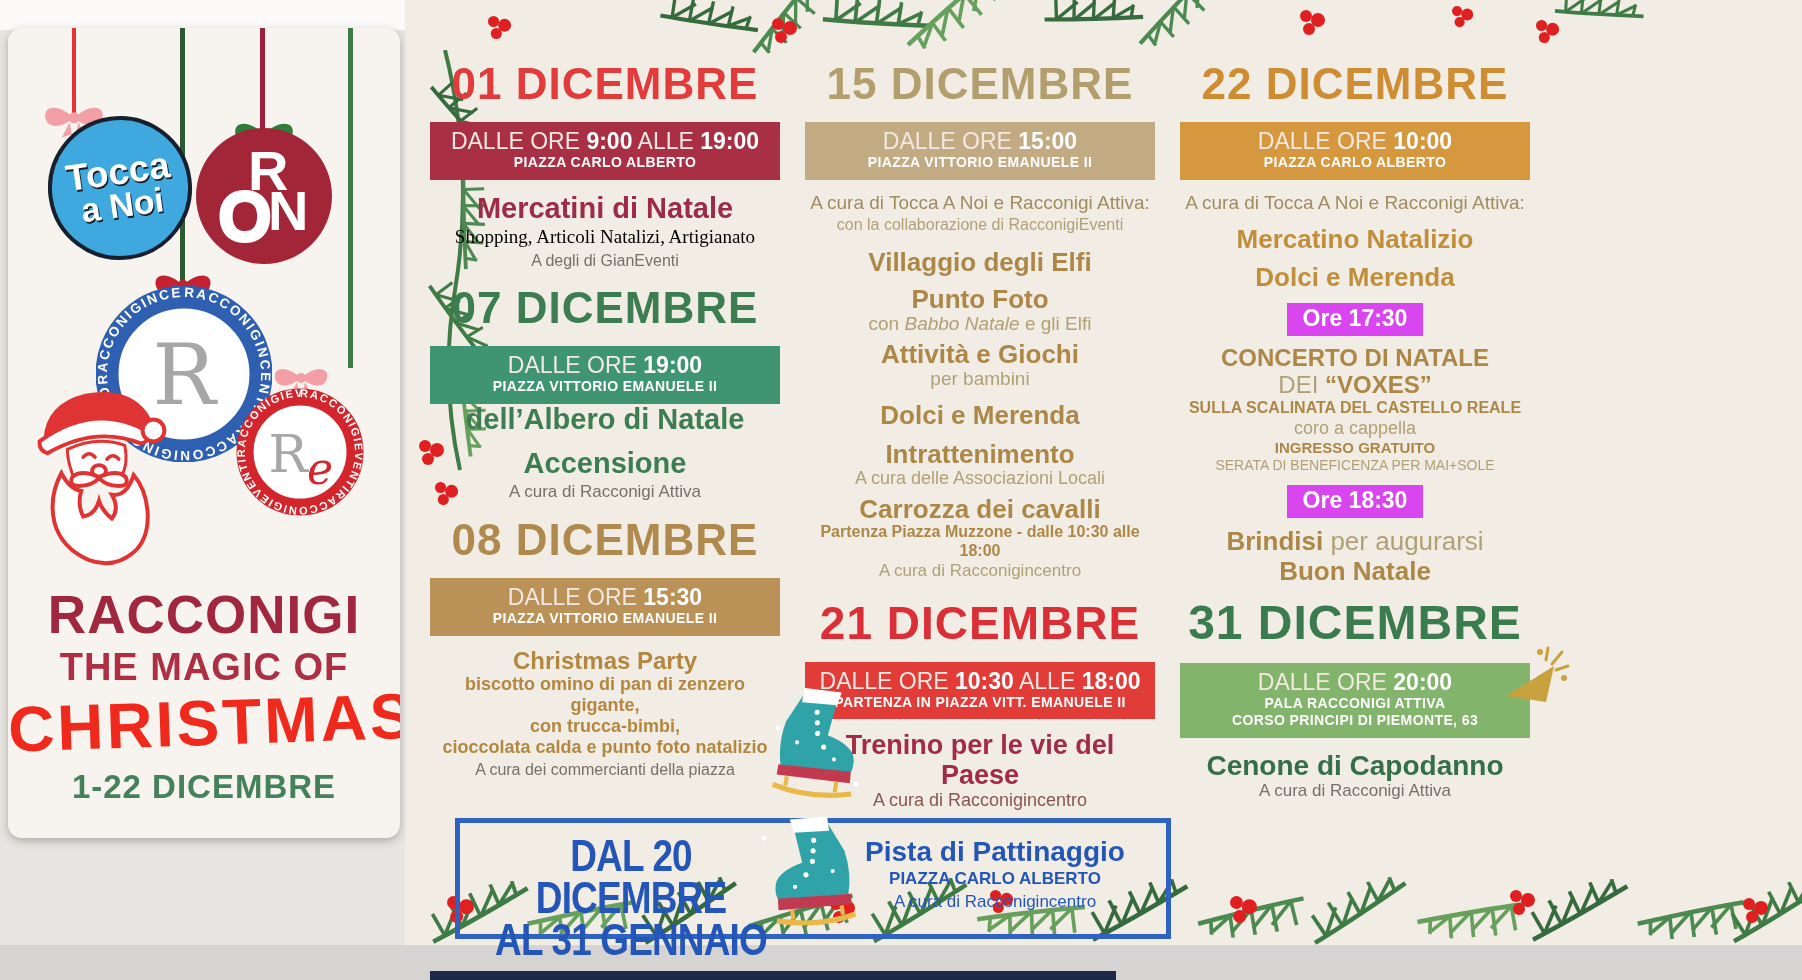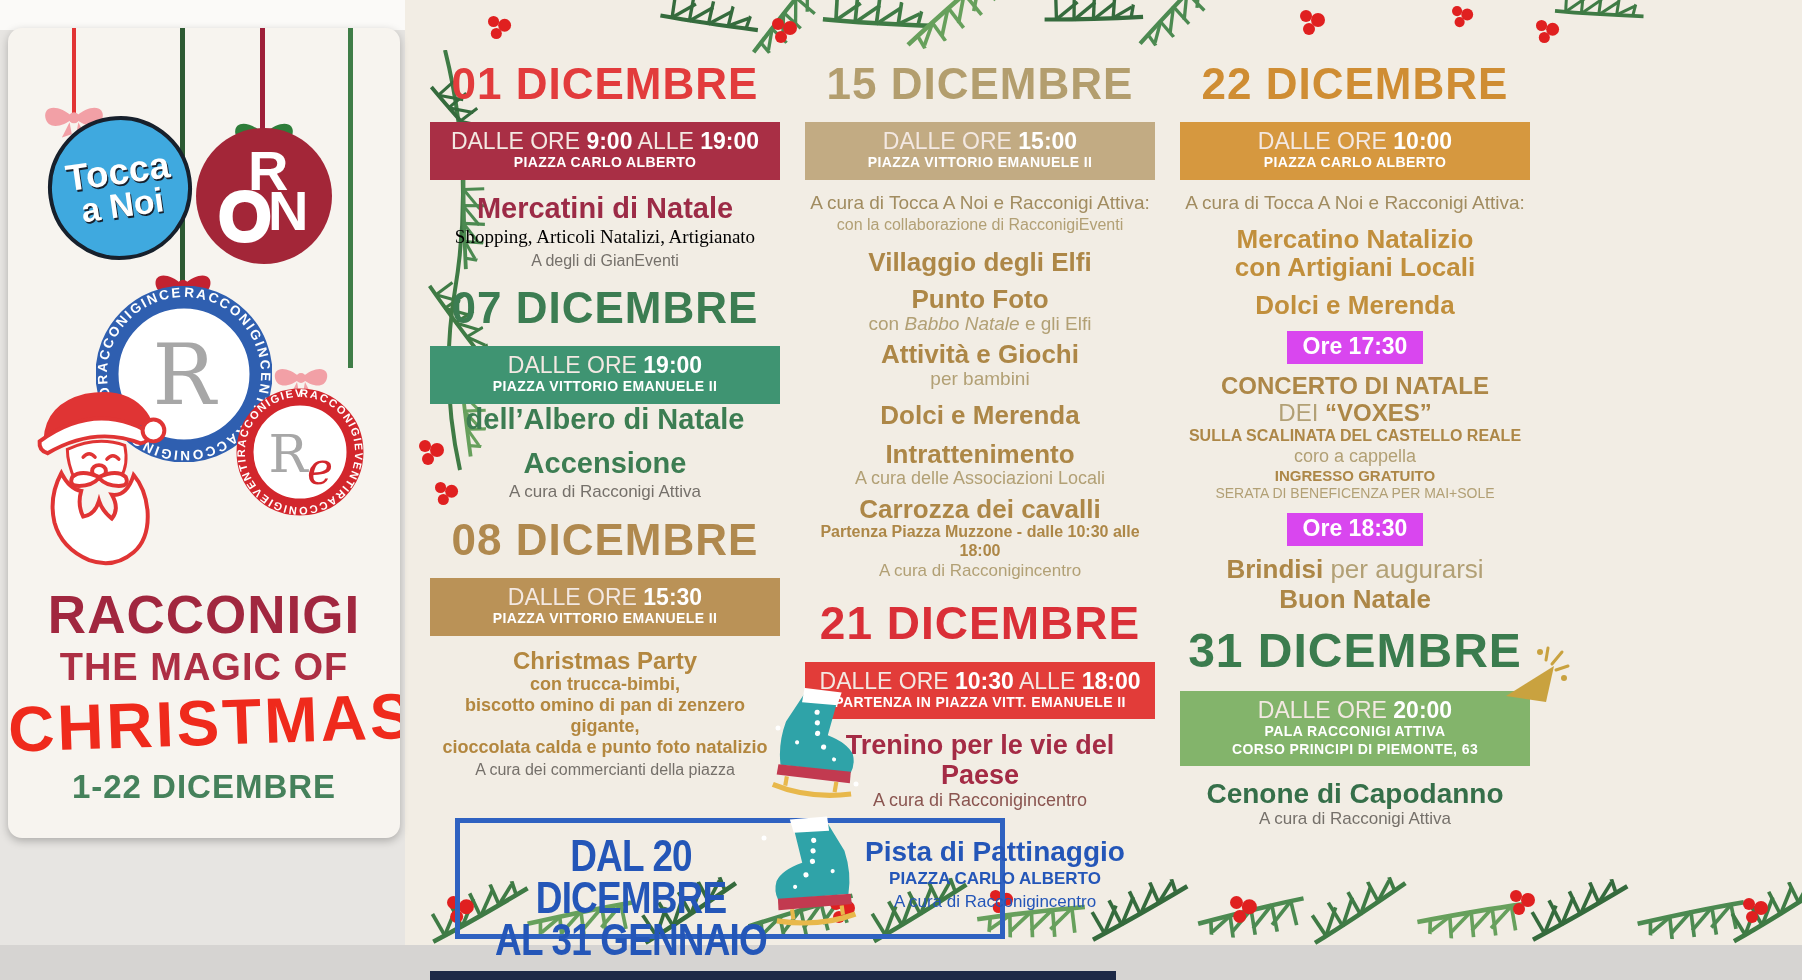--- a/index.html
+++ b/index.html
@@ -47,21 +47,21 @@
   .ev-h{font-size:29px;font-weight:bold;line-height:1.08;}
   .ev-sub{font-size:19px;line-height:1.2;}
   .ev-sm{font-size:18px;font-weight:bold;line-height:1.18;}
   .ev-credit{font-size:16px;color:#75706a;line-height:1.2;}
   .m-maroon{color:#9c2b46;} .m-maroon2{color:#000000;font-family:Liberation Serif, serif;} .m-goldtxt{color:#b3873f;}
   .g2-bold{color:#ad8747;font-weight:bold;} .g2-reg{color:#b2a075;}
   .badge{display:inline-block;background:#d946ef;color:#fff;font-weight:bold;font-size:23px;padding:2px 16px 4px;}
   .it{font-style:italic;}
 
   
-  .skatebox{position:absolute;left:455px;top:818px;width:550px;height:121px;border:5px solid #2f62c1;box-sizing:border-box;z-index:2;}
+  .skatebox{position:absolute;left:455px;top:818px;width:716px;height:121px;border:5px solid #2f62c1;box-sizing:border-box;z-index:2;}
   .skate-dates{position:absolute;left:6px;top:12px;width:330px;text-align:center;color:#2456b8;font-weight:bold;
       font-size:44px;line-height:.95;letter-spacing:-1px;transform:scaleX(.84);transform-origin:center;}
   .skate-right{position:absolute;left:396px;top:14px;width:278px;text-align:center;color:#2456b8;}
   .skate-right .sh{font-size:28px;font-weight:bold;line-height:1.05;}
   .skate-right .sp{font-size:17px;font-weight:bold;margin-top:3px;}
   .skate-right .sc{font-size:17px;margin-top:3px;font-weight:normal;}
   .skates-svg{position:absolute;left:748px;top:688px;width:126px;height:257px;z-index:5;}
 
   .cracker-svg{position:absolute;left:1496px;top:644px;width:74px;height:64px;}
   .garland{position:absolute;pointer-events:none;}
@@ -264,22 +264,22 @@
     <div class="ev-h c-green">dell’Albero di Natale</div>
     <div class="ev-h c-green" style="margin-top:13px">Accensione</div>
     <div class="ev-credit" style="margin-top:2px;font-size:17px">A cura di Racconigi Attiva</div>
 
     <div class="h-date c-gold" style="margin-top:16px">08 DICEMBRE</div>
     <div class="bn bg-goldb">
       <div class="bn1"><span>DALLE ORE </span><b>15:30</b></div>
       <div class="bn2">PIAZZA VITTORIO EMANUELE II</div>
     </div>
     <div class="ev-h m-goldtxt" style="margin-top:12px;font-size:24px">Christmas Party</div>
+    <div class="ev-sm m-goldtxt">biscotto omino di pan di zenzero gigante,</div>
     <div class="ev-sm m-goldtxt">con trucca-bimbi,</div>
-    <div class="ev-sm m-goldtxt">biscotto omino di pan di zenzero gigante,</div>
     <div class="ev-sm m-goldtxt">cioccolata calda e punto foto natalizio</div>
     <div class="ev-credit" style="margin-top:1px">A cura dei commercianti della piazza</div>
   </div>
 
   <div class="col" id="col2">
     <div class="h-date c-tan">15 DICEMBRE</div>
     <div class="bn bg-tanb">
       <div class="bn1"><span>DALLE ORE </span><b>15:00</b></div>
       <div class="bn2">PIAZZA VITTORIO EMANUELE II</div>
     </div>
@@ -308,21 +308,20 @@
   </div>
 
   <div class="col" id="col3">
     <div class="h-date c-orange">22 DICEMBRE</div>
     <div class="bn bg-orangeb">
       <div class="bn1"><span>DALLE ORE </span><b>10:00</b></div>
       <div class="bn2">PIAZZA CARLO ALBERTO</div>
     </div>
     <div class="ev-sub" style="margin-top:12px;font-size:19px;color:#a18c60">A cura di Tocca A Noi e Racconigi Attiva:</div>
     <div class="ev-h" style="margin-top:10px;font-size:26px;color:#c18f3c">Mercatino Natalizio</div>
-    <div class="ev-h" style="font-size:26px;color:#c18f3c">con Artigiani Locali</div>
     <div class="ev-h" style="margin-top:10px;font-size:26px;color:#c18f3c">Dolci e Merenda</div>
     <div style="margin-top:12px"><span class="badge">Ore 17:30</span></div>
     <div class="ev-h g2-bold" style="margin-top:9px;font-size:24px">CONCERTO DI NATALE</div>
     <div style="font-size:24px"><span class="g2-reg">DEI </span><span class="g2-bold">“VOXES”</span></div>
     <div class="ev-sm g2-bold" style="font-size:16px">SULLA SCALINATA DEL CASTELLO REALE</div>
     <div class="ev-sub g2-reg" style="font-size:18px">coro a cappella</div>
     <div class="ev-sm g2-bold" style="font-size:15px">INGRESSO GRATUITO</div>
     <div class="ev-sub g2-reg" style="font-size:14px">SERATA DI BENEFICENZA PER MAI+SOLE</div>
     <div style="margin-top:11px"><span class="badge">Ore 18:30</span></div>
     <div style="margin-top:8px;font-size:26px"><span class="g2-bold">Brindisi</span><span class="g2-reg"> per augurarsi</span></div>

